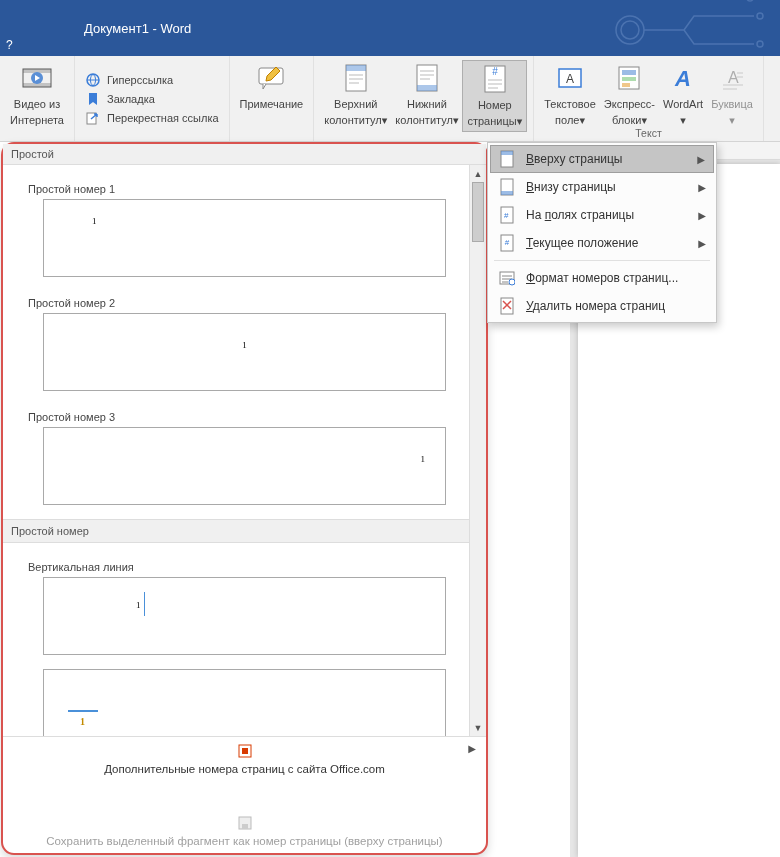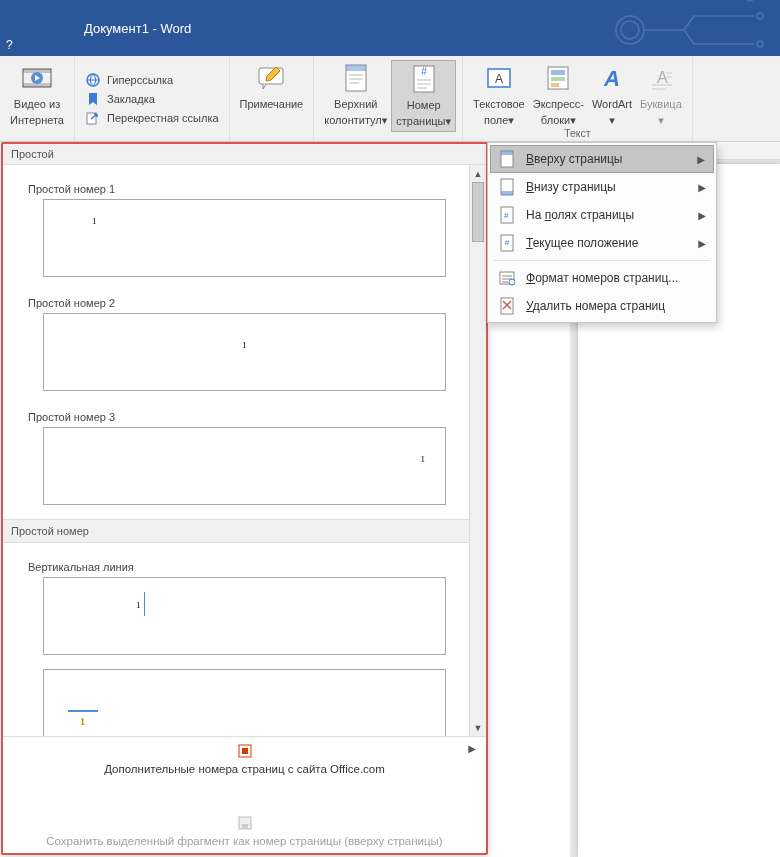--- a/index.html
+++ b/index.html
@@ -18,21 +18,21 @@
   .rbig.active { background: #d5d5d5; border: 1px solid #aeaeae; }
   .rbig .ico { width: 32px; height: 32px; display: flex; align-items: center; justify-content: center; }
   .rbig .lbl { text-align: center; line-height: 16px; white-space: pre; }
   .rlink { display: flex; align-items: center; gap: 6px; font-size: 11px; cursor: default; }
   .rlink .sico { width: 16px; height: 16px; display: flex; align-items: center; justify-content: center; }
   .group-label { position: absolute; bottom: 2px; left: 0; right: 0; text-align: center; font-size: 10.5px; color: #666; }
   .ribbon-row { display: flex; align-items: flex-start; }
   svg { display: block; }
 
   
-  .gallery-wrap { position: absolute; left: 1px; top: 142px; width: 487px; height: 713px; border: 2px solid #d9534f; border-radius: 2px; background: #fff; box-shadow: 0 4px 10px rgba(0,0,0,.15); display: flex; flex-direction: column; }
+  .gallery-wrap { position: absolute; left: 1px; top: 142px; width: 487px; height: 713px; border: 2px solid #d9534f; border-radius: 13px; background: #fff; box-shadow: 0 4px 10px rgba(0,0,0,.15); display: flex; flex-direction: column; }
   .gal-head { font-size: 11px; color: #555; background: #f0f0f0; padding: 4px 8px; border-bottom: 1px solid #ddd; }
   .gal-scroll { flex: 1; overflow: hidden; position: relative; }
   .gal-item-title { font-size: 11px; color: #444; padding: 6px 25px 4px; margin-top: 12px; }
   .gal-preview { margin: 0 40px 14px; height: 78px; border: 1px solid #a9a9a9; background: #fff; position: relative; }
   .pg-num { position: absolute; font-family: "Times New Roman", serif; font-size: 9px; color: #000; }
   .vline { position: absolute; width: 1px; height: 24px; background: #4a90d9; }
   .hblue { position: absolute; height: 2px; background: #4a90d9; }
   .pg-num.ylw { color: #c28a00; font-weight: bold; font-size: 10px; }
   .gal-section { background: #f0f0f0; font-size: 11px; color: #555; padding: 5px 8px; border-top: 1px solid #ddd; border-bottom: 1px solid #ddd; }
   .scrollbar { position: absolute; right: 0; top: 0; bottom: 0; width: 17px; background: #f0f0f0; border-left: 1px solid #ddd; }
@@ -144,20 +144,31 @@
         <span class="ico">
             <svg width="26" height="30">
               <rect x="3" y="2" width="20" height="26" fill="#fff" stroke="#888"></rect>
               <rect x="3" y="2" width="20" height="6" fill="#5a8fd6" opacity=".5"></rect>
               <path d="M6 12h14M6 16h14M6 20h10" stroke="#bbb"></path>
             </svg>
           </span>
         <span class="lbl"><span>Верхний</span>
 <span>колонтитул</span>▾</span>
       </div>
+      <div class="rbig">
+        <span class="ico">
+            <svg width="26" height="30">
+              <rect x="3" y="2" width="20" height="26" fill="#fff" stroke="#888"></rect>
+              <rect x="3" y="22" width="20" height="6" fill="#5a8fd6" opacity=".5"></rect>
+              <path d="M6 8h14M6 12h14M6 16h10" stroke="#bbb"></path>
+            </svg>
+          </span>
+        <span class="lbl"><span>Нижний</span>
+<span>колонтитул</span>▾</span>
+      </div>
       <div class="rbig active">
         <span class="ico">
             <svg width="26" height="30">
               <rect x="3" y="2" width="20" height="26" fill="#fff" stroke="#888"></rect>
               <text x="13" y="11" text-anchor="middle" font-size="10" fill="#3b7dd8">#</text>
               <path d="M6 16h14M6 20h14M6 24h10" stroke="#bbb"></path>
             </svg>
           </span>
         <span class="lbl"><span>Номер</span>
 <span>страницы</span>▾</span>

